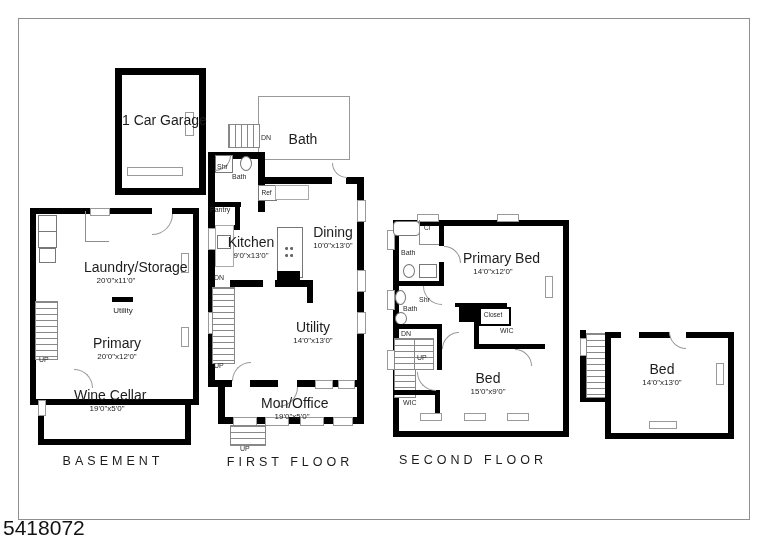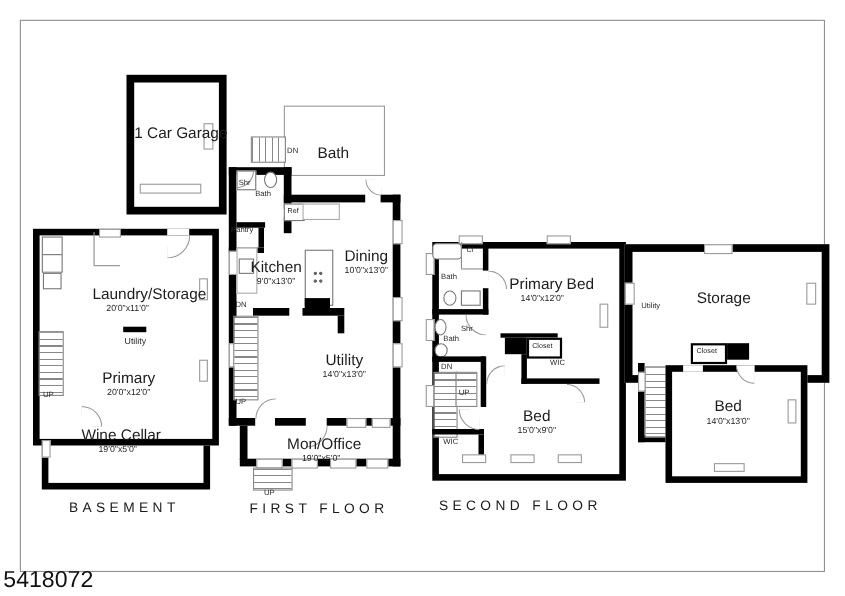--- a/index.html
+++ b/index.html
@@ -241,32 +241,20 @@
       <div class="rn">Primary Bed</div>
       <div class="rd">14'0"x12'0"</div>
     </div>
     <div class="rl" style="left:66px;top:150px;width:58px;">
       <div class="rn">Bed</div>
       <div class="rd">15'0"x9'0"</div>
     </div>
   </div>
 
   <div class="plan" style="left:568px;top:220px;width:175px;height:212px;">
-    <div class="outl7" style="left:0;top:2px;width:172px;height:112px;">
-      <div class="win" style="left:65px;top:-7px;width:24px;height:7px;"></div>
-      <div class="win" style="left:-7px;top:28px;width:7px;height:18px;"></div>
-      <div class="win" style="left:158px;top:28px;width:7px;height:18px;"></div>
-      <div class="rl" style="left:48px;top:33px;width:70px;">
-        <div class="rn">Storage</div>
-      </div>
-      <div class="sl" style="left:8px;top:46px;">Utility</div>
-      <div class="w" style="left:82px;top:83px;width:24px;height:15px;"></div>
-      <div class="ob2" style="left:53px;top:83px;width:29px;height:15px;"></div>
-      <div class="slc" style="left:53px;top:83px;width:29px;height:15px;">Closet</div>
-    </div>
 
     <div class="w" style="left:12px;top:110px;width:6px;height:72px;"></div>
     <div class="win" style="left:12px;top:118px;width:6px;height:16px;"></div>
     <div class="w" style="left:12px;top:176px;width:31px;height:6px;"></div>
     <div class="st-v" style="left:18px;top:113px;width:22px;height:63px;"></div>
     <div class="sl" style="left:44px;top:116px;">DN</div>
     <div class="arc arc-br" style="left:55px;top:113px;width:15px;height:15px;"></div>
 
     <div class="outl" style="left:37px;top:112px;width:117px;height:95px;">
       <div class="win" style="left:38px;top:83px;width:26px;height:6px;"></div>

